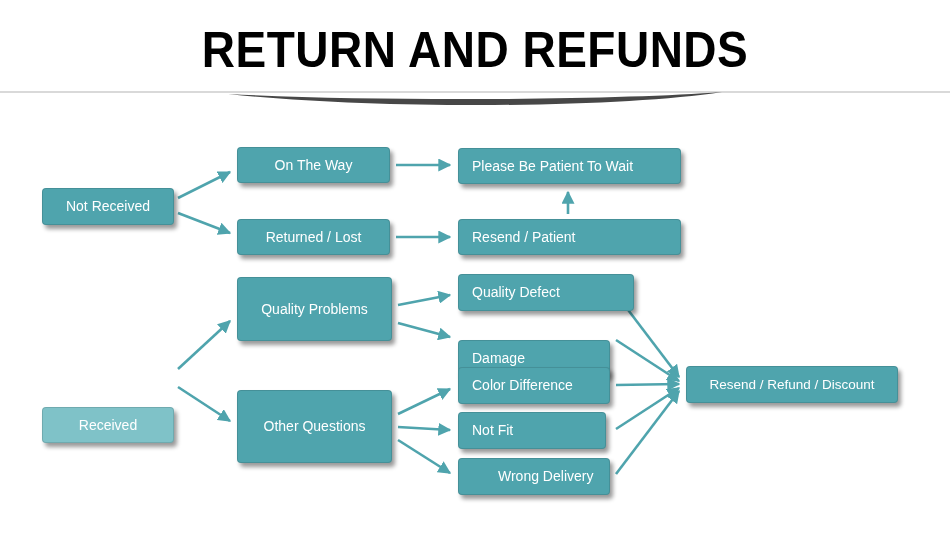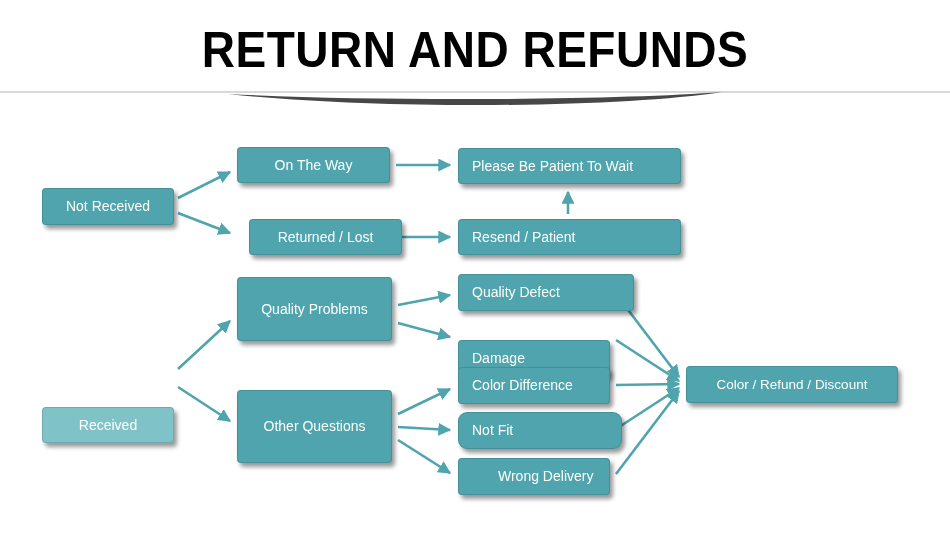--- a/index.html
+++ b/index.html
@@ -78,35 +78,35 @@
     <line class="arrow" x1="616" y1="429" x2="679" y2="388" marker-end="url(#ah)"></line>
     <line class="arrow" x1="616" y1="474" x2="679" y2="391" marker-end="url(#ah)"></line>
   </svg>
 
   <div class="node" style="left:42px; top:188px; width:132px; height:37px;">Not Received</div>
 
   <div class="node" style="left:237px; top:147px; width:153px; height:36px;">On The Way</div>
 
   <div class="node left" style="left:458px; top:148px; width:223px; height:36px;text-align:center;">Please Be Patient To Wait</div>
 
-  <div class="node" style="left:237px; top:219px; width:153px; height:36px;margin-left:12px;">Returned / Lost</div>
+  <div class="node" style="left:237px; top:219px; width:153px; height:36px;">Returned / Lost</div>
 
   <div class="node left" style="left:458px; top:219px; width:223px; height:36px;">Resend / Patient</div>
 
   <div class="node" style="left:237px; top:277px; width:155px; height:64px;">Quality Problems</div>
 
   <div class="node light" style="left:42px; top:360px; width:132px; height:36px;margin-top:47px;">Received</div>
 
   <div class="node" style="left:237px; top:390px; width:155px; height:73px;">Other Questions</div>
 
   <div class="node left" style="left:458px; top:274px; width:176px; height:37px;">Quality Defect</div>
 
   <div class="node left" style="left:458px; top:321px; width:152px; height:37px;margin-top:19px;">Damage</div>
 
   <div class="node left" style="left:458px; top:367px; width:152px; height:37px;">Color Difference</div>
 
-  <div class="node left" style="left:458px; top:412px; width:164px; height:37px;border-radius:9px;">Not Fit</div>
+  <div class="node left" style="left:458px; top:412px; width:148px; height:37px;">Not Fit</div>
 
   <div class="node left" style="left:458px; top:458px; width:152px; height:37px;padding-left:39px;">Wrong Delivery</div>
 
-  <div class="node small" style="left:686px; top:366px; width:212px; height:37px;">Color / Refund / Discount</div>
+  <div class="node small" style="left:686px; top:366px; width:212px; height:37px;">Resend / Refund / Discount</div>
 
 </div>
 
 </body></html>

